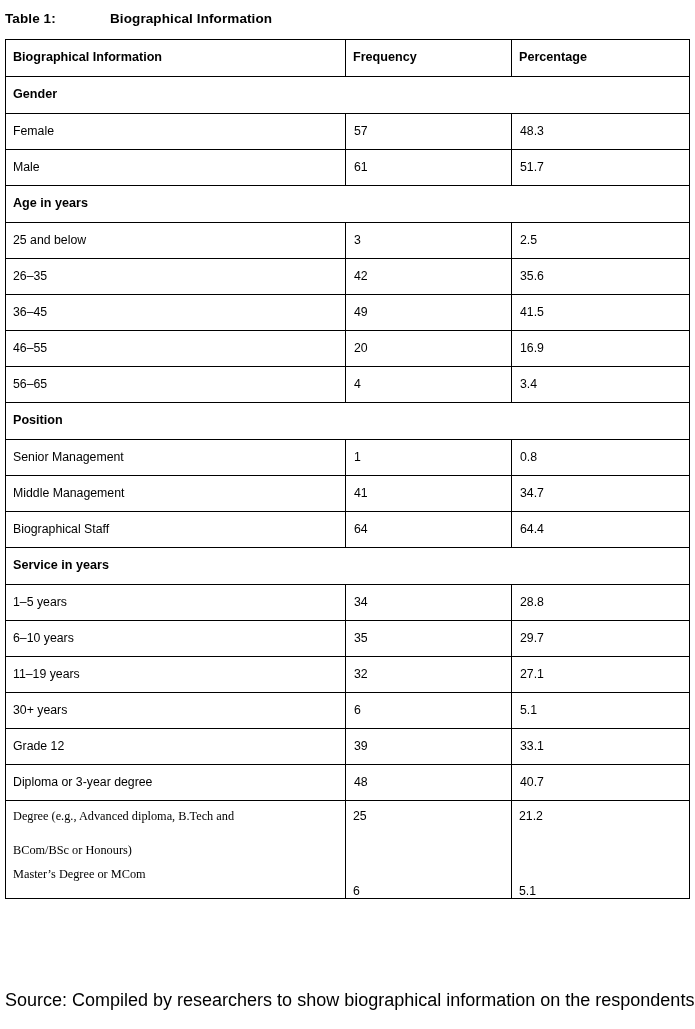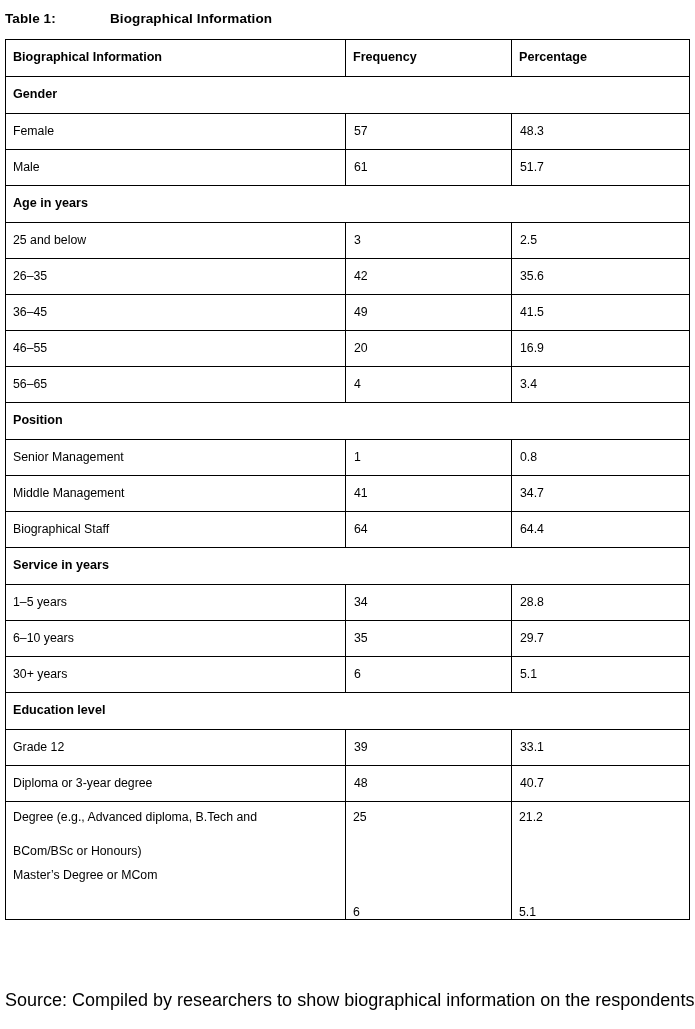--- a/index.html
+++ b/index.html
@@ -90,35 +90,36 @@
 
   
   table.biotable td.multi {
     vertical-align: top;
     padding-top: 9px;
     height: 82px;
     line-height: 1.0;
   }
   table.biotable td.multi .ln {
     display: block;
+    font-family: Liberation Serif, serif;
   }
   table.biotable td.multi .ln.l1 { margin-bottom: 22px; }
   table.biotable td.multi .ln.l2 { margin-bottom: 11px; }
   table.biotable td.multi .ln.l3 { margin-bottom: 0; }
 
   table.biotable td.multi-num {
     vertical-align: top;
     padding-top: 9px;
     height: 82px;
     line-height: 1.0;
   }
   table.biotable td.multi-num .ln {
     display: block;
   }
-  table.biotable td.multi-num .ln.n1 { margin-bottom: 83px; }
+  table.biotable td.multi-num .ln.n1 { margin-bottom: 63px; }
 
   
   .source {
     position: absolute;
     left: 5px;
     top: 989px;
     width: 684px;
     font-size: 18px;
     line-height: 1.25;
     white-space: nowrap;
@@ -218,28 +219,30 @@
           <td>1–5 years</td>
           <td class="num">34</td>
           <td class="num">28.8</td>
         </tr>
         <tr>
           <td>6–10 years</td>
           <td class="num">35</td>
           <td class="num">29.7</td>
         </tr>
         <tr>
+          <td>11–19 years</td>
+          <td class="num">32</td>
+          <td class="num">27.1</td>
+        </tr>
+        <tr>
           <td>30+ years</td>
           <td class="num">6</td>
           <td class="num">5.1</td>
         </tr>
 
-        <tr class="section-row">
-          <td class="section" colspan="3">Education level</td>
-        </tr>
         <tr>
           <td>Grade 12</td>
           <td class="num">39</td>
           <td class="num">33.1</td>
         </tr>
         <tr>
           <td>Diploma or 3-year degree</td>
           <td class="num">48</td>
           <td class="num">40.7</td>
         </tr>

